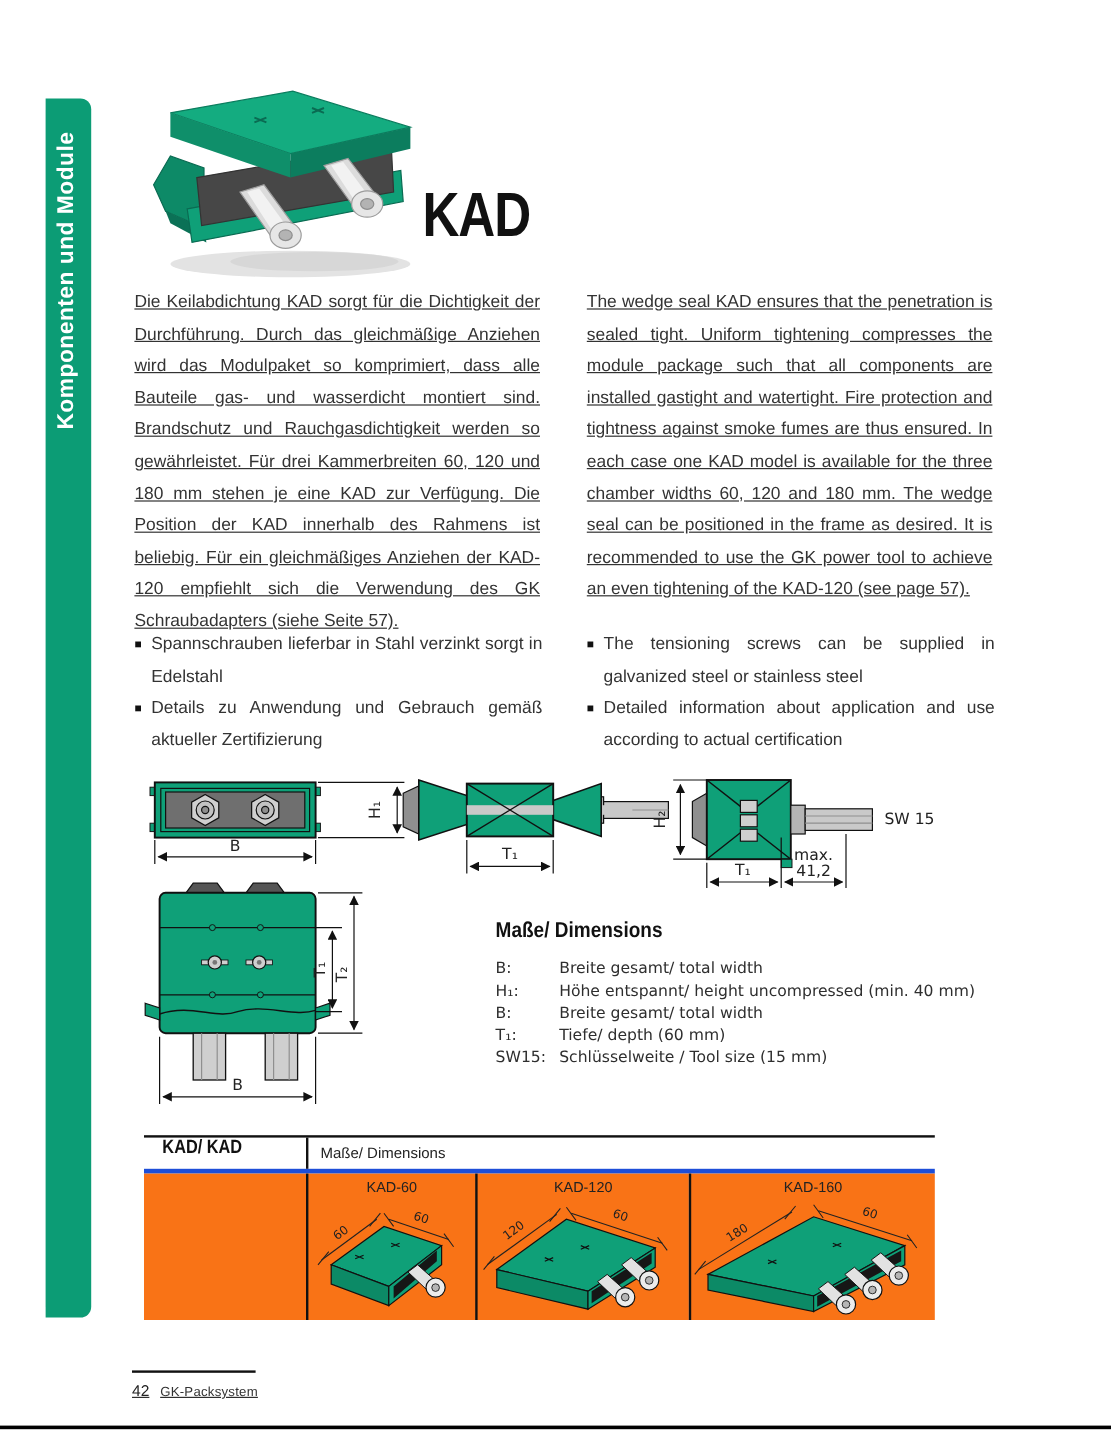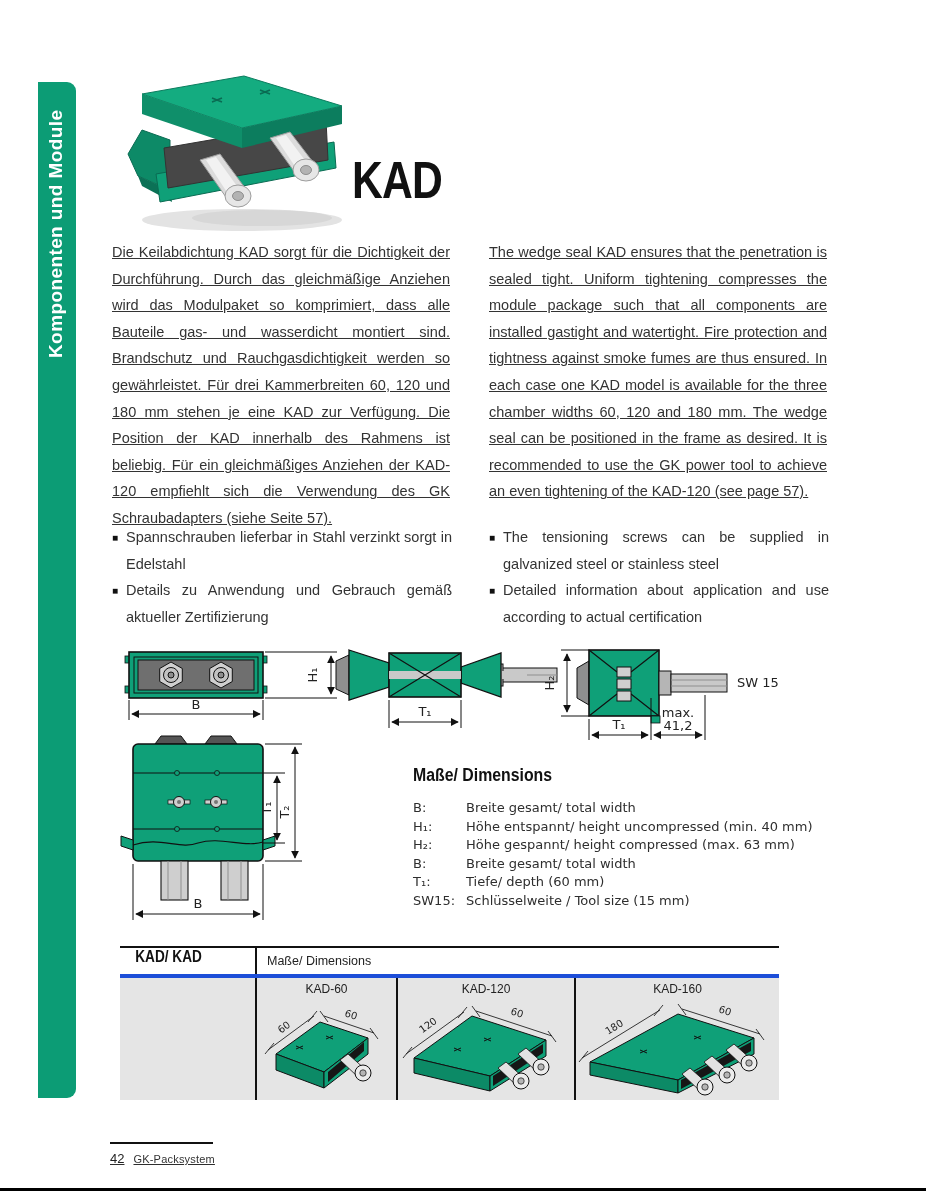--- a/index.html
+++ b/index.html
@@ -39,21 +39,21 @@
   .dims-row { display:flex; }
   .dims-row .term { flex:0 0 53px; }
 
   .kad-table { position:absolute; left:120px; top:946px; width:659px; border-top:2px solid #111; }
   .kt-head { display:flex; height:30px; border-bottom:4px solid #1d4ed8; }
   .kt-head .cell-label { flex:0 0 135px; font-size:16px; font-weight:bold; padding-left:18px;
                          transform:scaleX(.85); transform-origin:left center; color:#111; white-space:nowrap; }
   .kt-head .cell-dim { flex:1; align-self:stretch; display:flex; align-items:center;
                        border-left:2px solid #111; padding-left:10px; font-size:12.5px; color:#222; }
   .kt-body { display:flex; height:122px; }
-  .kt-body .cell { background:#e5e5e5;text-align:center; }
+  .kt-body .cell { background:#f97316;text-align:center; }
   .kt-body .c0 { flex:0 0 135px; }
   .kt-body .prod { border-left:2px solid #111; display:flex; flex-direction:column; align-items:center; }
   .kt-body .c1 { flex:0 0 141px; } .kt-body .c2 { flex:0 0 178px; } .kt-body .c3 { flex:0 0 205px; }
   .prod-name { font-size:12px; color:#222; margin-top:4px; }
   .mini text { font-family:"DejaVu Sans", sans-serif; font-size:10px; fill:#222; }
 
   .footer { position:absolute; left:110px; top:1142px;text-decoration:underline; }
   .footer-rule { width:103px; height:2px; background:#111; }
   .footer-line { display:flex; align-items:baseline; gap:9px; margin-top:7px; }
   .footer-num { font-size:13px; color:#222; }
@@ -240,24 +240,20 @@
     <div class="dims-rows">
       <div class="dims-row">
           <span class="term">B:</span>
           <span>Breite gesamt/ total width</span>
         </div>
       <div class="dims-row">
           <span class="term">H₁:</span>
           <span>Höhe entspannt/ height uncompressed (min. 40 mm)</span>
         </div>
       <div class="dims-row">
-          <span class="term">H₂:</span>
-          <span>Höhe gespannt/ height compressed (max. 63 mm)</span>
-        </div>
-      <div class="dims-row">
           <span class="term">B:</span>
           <span>Breite gesamt/ total width</span>
         </div>
       <div class="dims-row">
           <span class="term">T₁:</span>
           <span>Tiefe/ depth (60 mm)</span>
         </div>
       <div class="dims-row">
           <span class="term">SW15:</span>
           <span>Schlüsselweite / Tool size (15 mm)</span>

